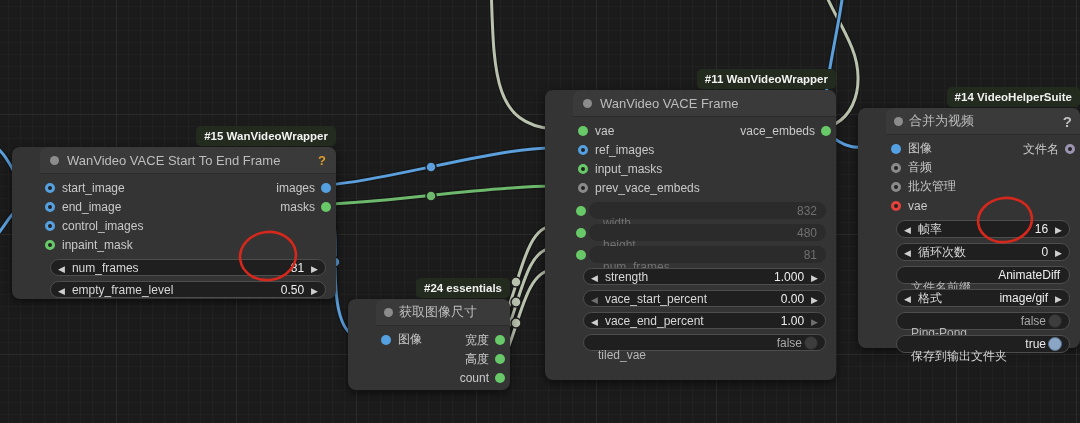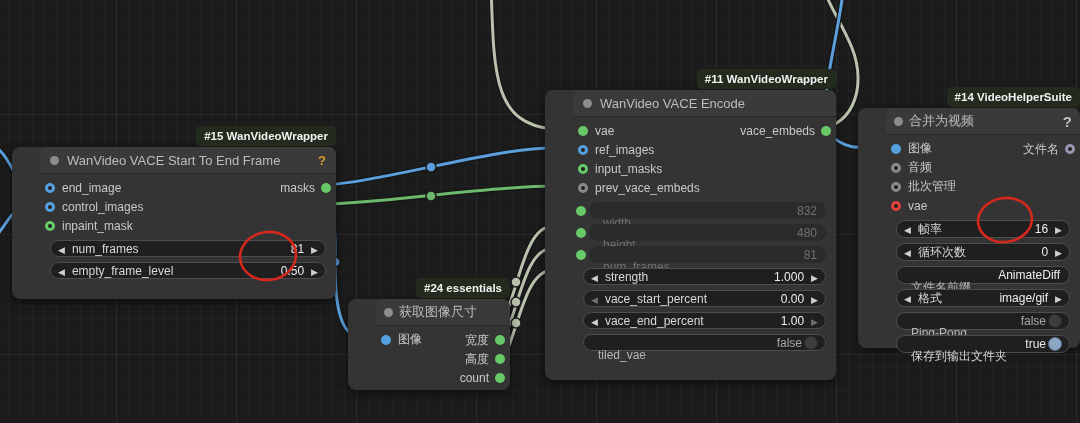--- a/index.html
+++ b/index.html
@@ -142,20 +142,26 @@
   <div class="node" style="left:12px;top:147px;width:296px;height:152px;">
     <div class="badge">#15 WanVideoWrapper</div>
     <div class="ntitle">
       <span class="tdot"></span>
       <span class="ttext">WanVideo VACE Start To End Frame</span>
       <span class="thelp orange">?</span>
     </div>
     <div class="body">
       <div class="srow">
         <span class="slot donut-blue"></span>
+        <span class="ilabel">start_image</span>
+        <span class="olabel">images</span>
+        <span class="slot filled-blue oslot"></span>
+      </div>
+      <div class="srow">
+        <span class="slot donut-blue"></span>
         <span class="ilabel">end_image</span>
         <span class="olabel">masks</span>
         <span class="slot filled-green oslot"></span>
       </div>
       <div class="srow">
         <span class="slot donut-blue"></span>
         <span class="ilabel">control_images</span>
       </div>
       <div class="srow">
         <span class="slot donut-green"></span>
@@ -173,21 +179,21 @@
         <span class="wvalue">0.50</span>
         <span class="arrow-right"></span>
       </div>
     </div>
   </div>
 
   <div class="node" style="left:545px;top:90px;width:263px;height:290px;">
     <div class="badge">#11 WanVideoWrapper</div>
     <div class="ntitle">
       <span class="tdot"></span>
-      <span class="ttext">WanVideo VACE Encode</span>
+      <span class="ttext">WanVideo VACE Frame</span>
     </div>
     <div class="body">
       <div class="srow">
         <span class="slot filled-green"></span>
         <span class="ilabel">vae</span>
         <span class="olabel">vace_embeds</span>
         <span class="slot filled-green oslot"></span>
       </div>
       <div class="srow">
         <span class="slot donut-blue"></span>

